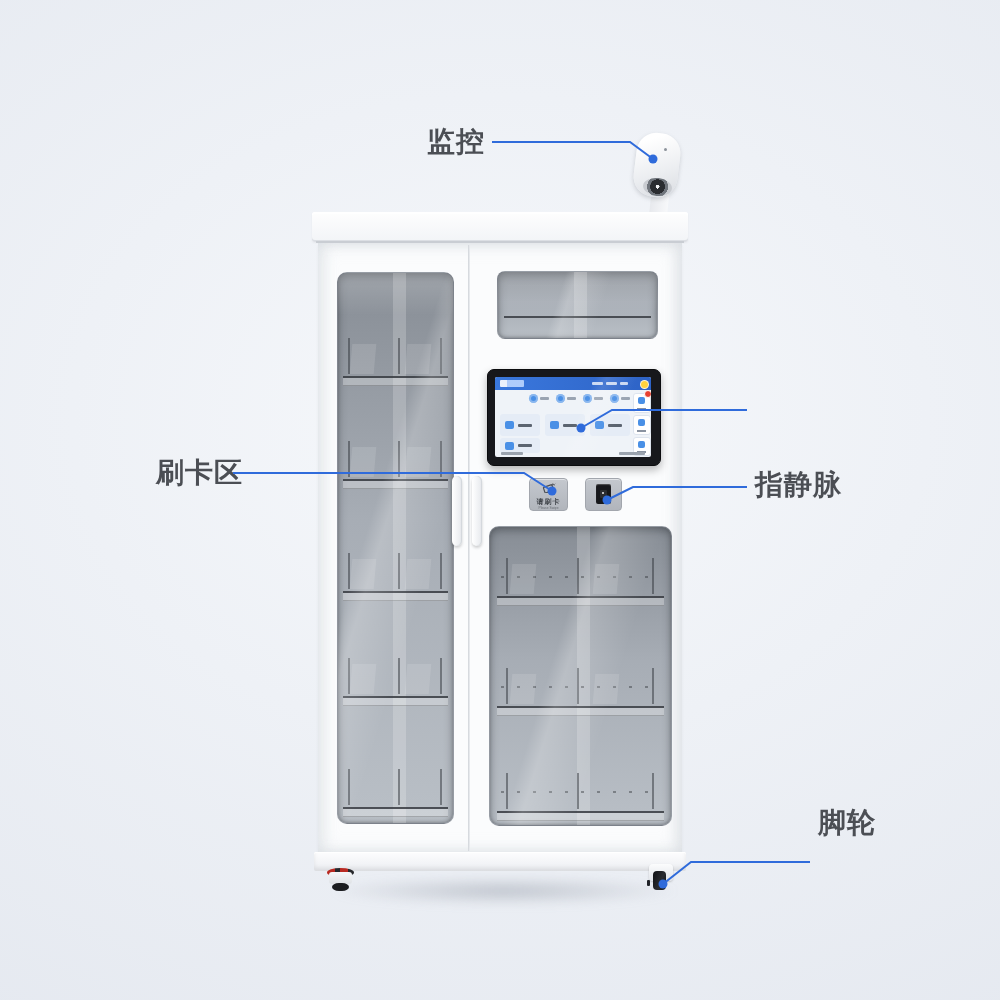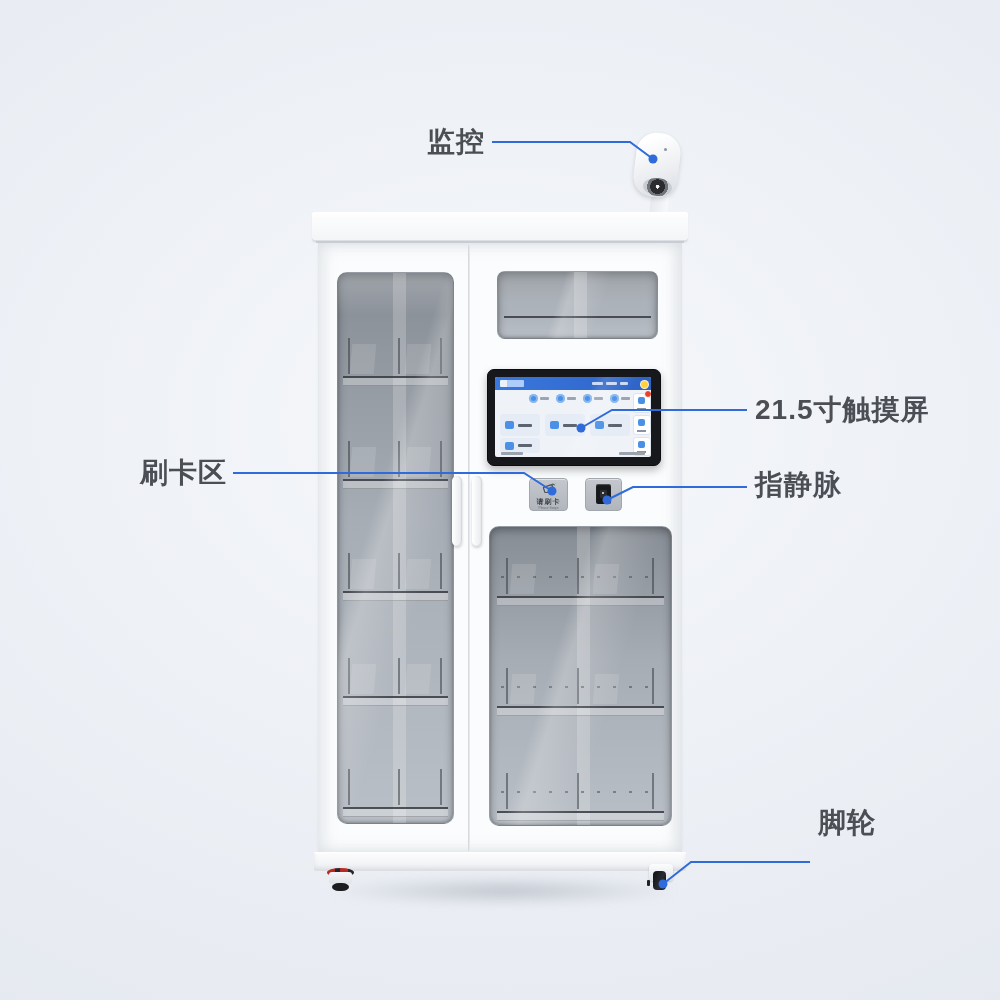--- a/index.html
+++ b/index.html
@@ -284,22 +284,21 @@
       <span class="foot-mid"></span>
       <span class="foot-base"></span>
   </div>
   <div class="abs caster-right">
     <span class="caster-bracket"></span>
       <span class="caster-wheel"></span>
       <span class="caster-mark"></span>
   </div>
 
   <div class="callout" style="left:427px;top:128px">监控</div>
-  <div class="callout" style="left:140px;top:459px">刷卡区</div>
-  <div class="callout" style="left:755px;top:396px">21.5寸触摸屏</div>
+  <div class="callout" style="left:156px;top:459px">刷卡区</div>
   <div class="callout" style="left:755px;top:471px">指静脉</div>
   <div class="callout" style="left:818px;top:809px">脚轮</div>
 
   <svg class="leaders" width="1000" height="1000" viewBox="0 0 1000 1000">
     <polyline class="leader" points="492,142 630,142 653,159"></polyline>
     <circle class="leader-dot" cx="653" cy="159" r="4.5"></circle>
     <polyline class="leader" points="233,473 524,473 552,491"></polyline>
     <circle class="leader-dot" cx="552" cy="491" r="4.5"></circle>
     <polyline class="leader" points="747,410 612,410 581,428"></polyline>
     <circle class="leader-dot" cx="581" cy="428" r="4.5"></circle>

